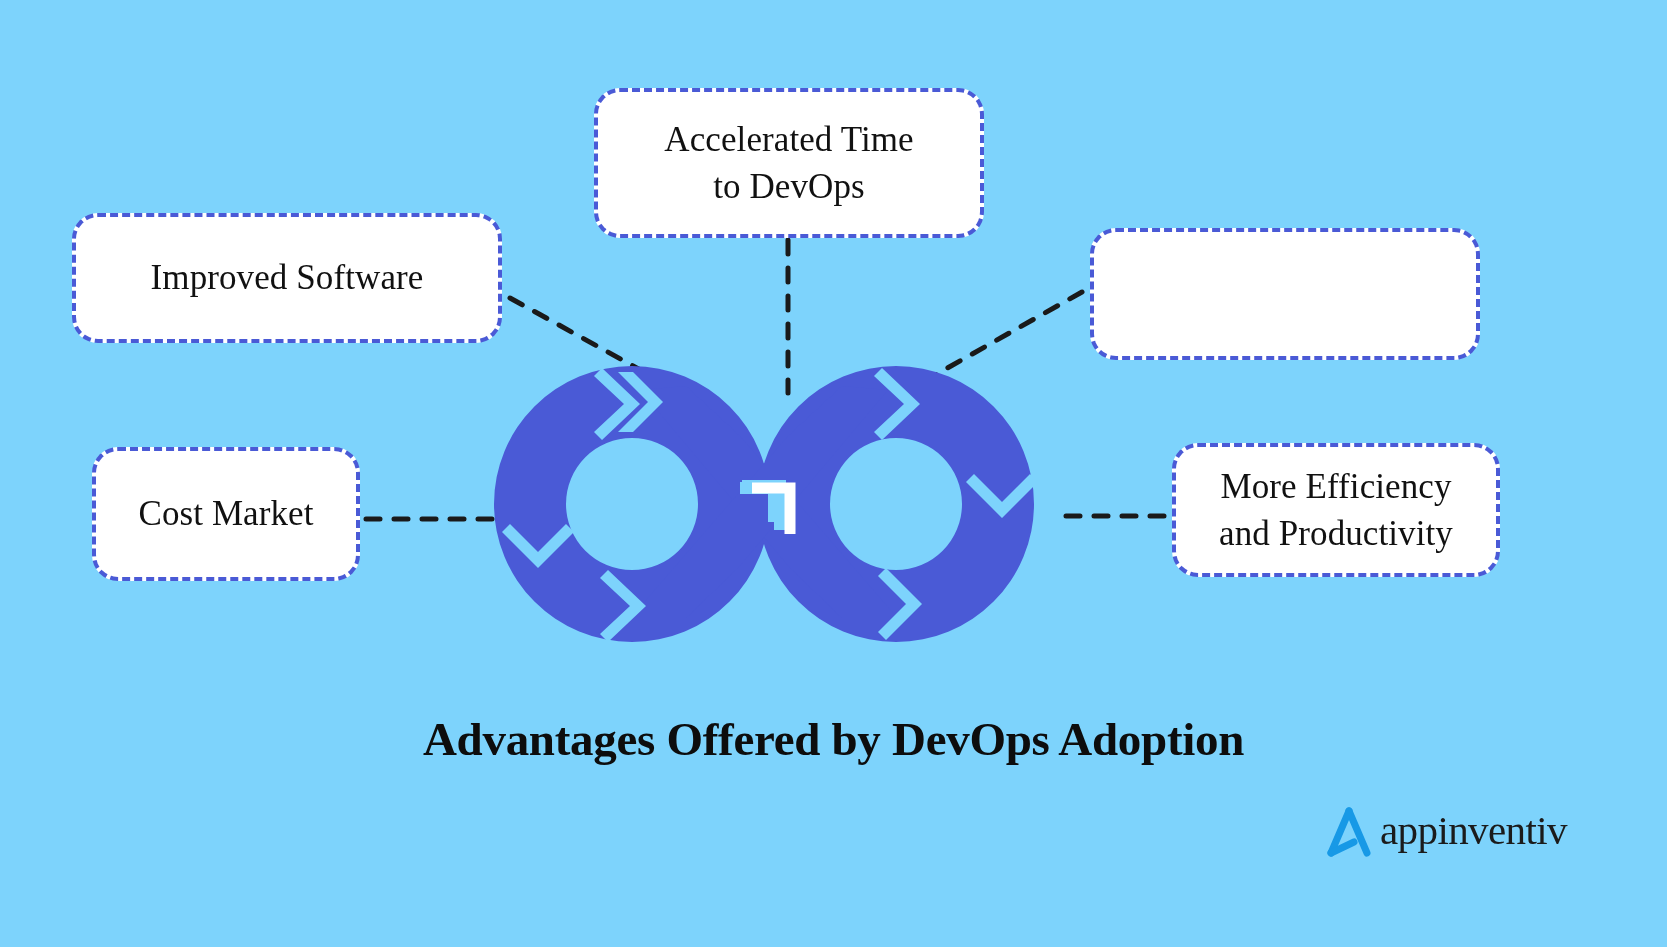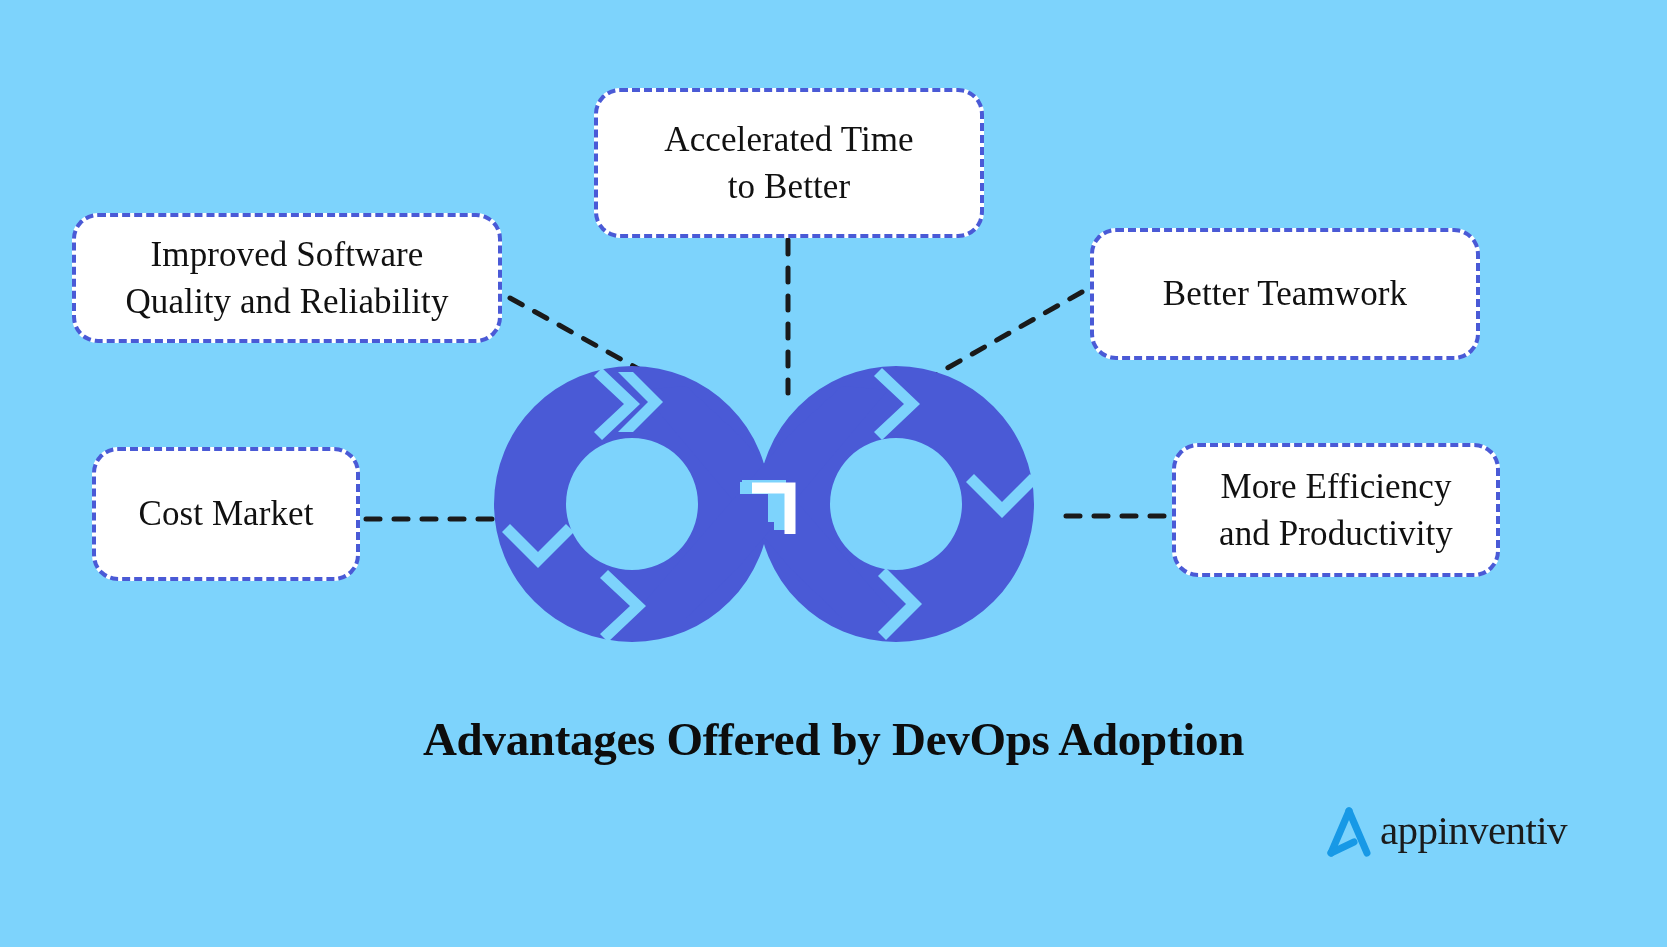--- a/index.html
+++ b/index.html
@@ -105,34 +105,33 @@
 
       <line x1="366" y1="519" x2="492" y2="519"></line>
 
       <line x1="1066" y1="516" x2="1168" y2="516"></line>
     </g>
   </svg>
 
   <div class="benefit-box box-accelerated">
     <span>
       <span>Accelerated Time</span><br>
-      <span>to Better</span>
+      <span>to DevOps</span>
     </span>
   </div>
 
   <div class="benefit-box box-improved">
     <span>
       <span>Improved Software</span><br>
-      <span>Quality and Reliability</span>
     </span>
   </div>
 
   <div class="benefit-box box-teamwork">
     <span>
-      <span>Better Teamwork</span><br>
+      <br>
     </span>
   </div>
 
   <div class="benefit-box box-cost">
     <span>Cost Market</span>
   </div>
 
   <div class="benefit-box box-efficiency">
     <span>
       <span>More Efficiency</span><br>

